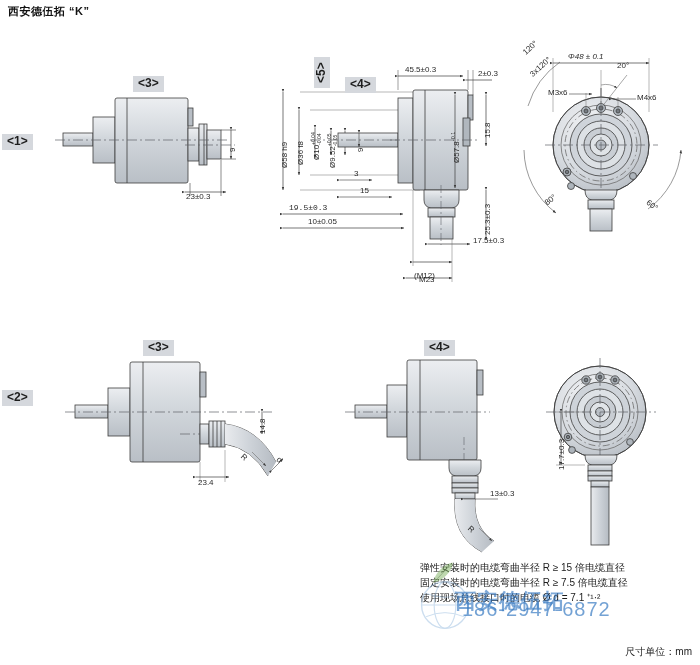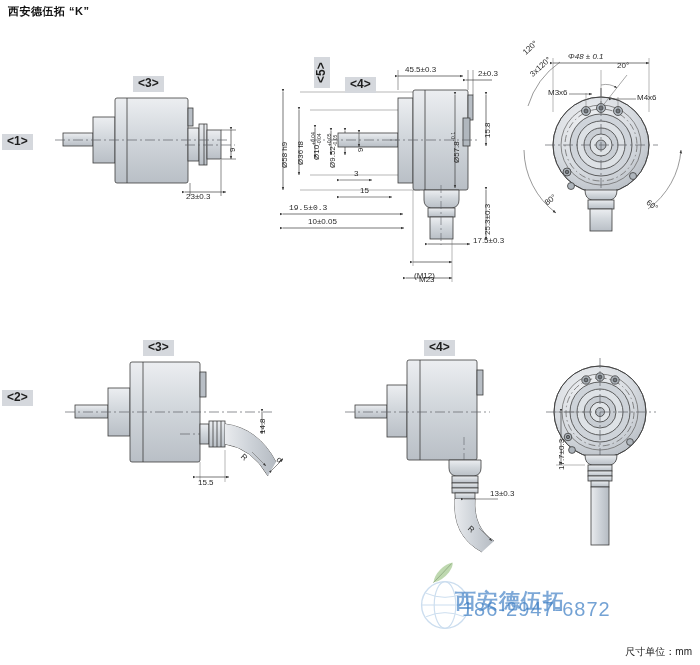--- a/index.html
+++ b/index.html
@@ -426,29 +426,34 @@
   <div class="dim" style="left:568px; top:52px;font-style:italic;">Φ48 ± 0.1</div>
   <div class="dim" style="left:617px; top:61px;">20°</div>
   <div class="dim" style="left:521px; top:50px; transform:rotate(-42deg); transform-origin:left top;">120°</div>
   <div class="dim" style="left:528px; top:72px; transform:rotate(-42deg); transform-origin:left top;">3x120°</div>
   <div class="dim" style="left:543px; top:200px; transform:rotate(-38deg); transform-origin:left top;">80°</div>
   <div class="dim" style="left:650px; top:198px; transform:rotate(38deg); transform-origin:left top;">60°</div>
   <div class="dim" style="left:548px; top:88px;">M3x6</div>
   <div class="dim" style="left:637px; top:93px;">M4x6</div>
 
   <div class="dim v" style="left:258px; top:434px;">14.8</div>
-  <div class="dim" style="left:198px; top:478px;">15.5</div>
+  <div class="dim" style="left:198px; top:478px;">23.4</div>
   <div class="dim" style="left:245px; top:452px; transform:rotate(42deg); transform-origin:left top;">R</div>
   <div class="dim" style="left:281px; top:455px; transform:rotate(45deg); transform-origin:left top;">d</div>
 
   <div class="dim" style="left:490px; top:489px;">13±0.3</div>
   <div class="dim" style="left:472px; top:524px; transform:rotate(42deg); transform-origin:left top;">R</div>
   <div class="dim v" style="left:557px; top:470px;">17.7±0.3</div>
 
 
+  <div class="notes">
+    <div>弹性安装时的电缆弯曲半径 R ≥ 15 倍电缆直径</div>
+    <div>固定安装时的电缆弯曲半径 R ≥ 7.5 倍电缆直径</div>
+    <div>使用现场总线接口时的电缆 Ø d = 7.1 ⁺¹·²</div>
+  </div>
 
   <svg class="wm wm-globe" viewBox="0 0 60 60">
     <circle cx="30" cy="30" r="26" fill="none" stroke="#8fb6dc" stroke-width="1.6"></circle>
     <ellipse cx="30" cy="30" rx="12" ry="26" fill="none" stroke="#8fb6dc" stroke-width="1.3"></ellipse>
     <line x1="4" y1="30" x2="56" y2="30" stroke="#8fb6dc" stroke-width="1.3"></line>
     <path d="M9,17 Q30,26 51,17" fill="none" stroke="#8fb6dc" stroke-width="1.1"></path>
     <path d="M9,43 Q30,34 51,43" fill="none" stroke="#8fb6dc" stroke-width="1.1"></path>
   </svg>
   <svg class="wm wm-leaf" viewBox="0 0 30 30">
     <path d="M4,26 Q14,24 22,14 Q27,7 26,3 Q18,5 12,11 Q5,18 4,26 z" fill="#6fa84f" opacity=".75"></path>

